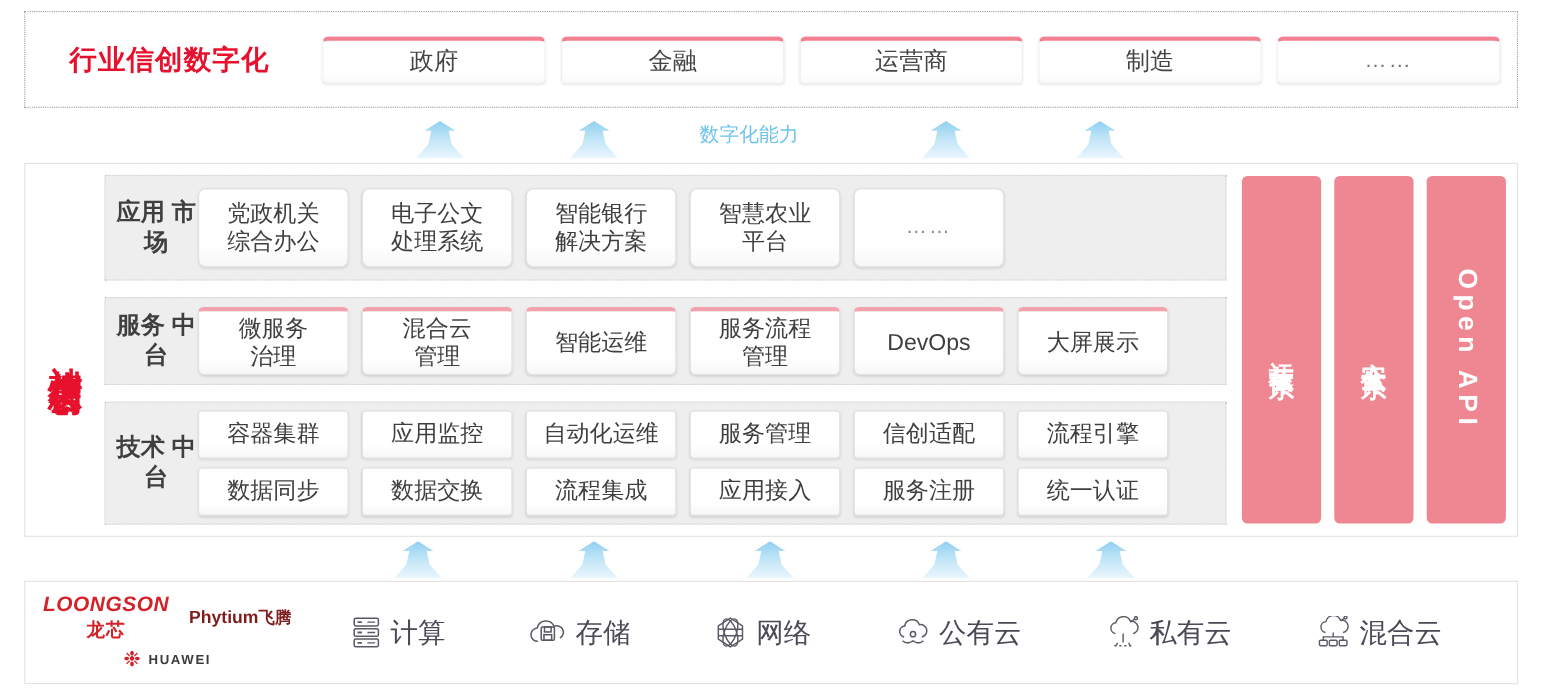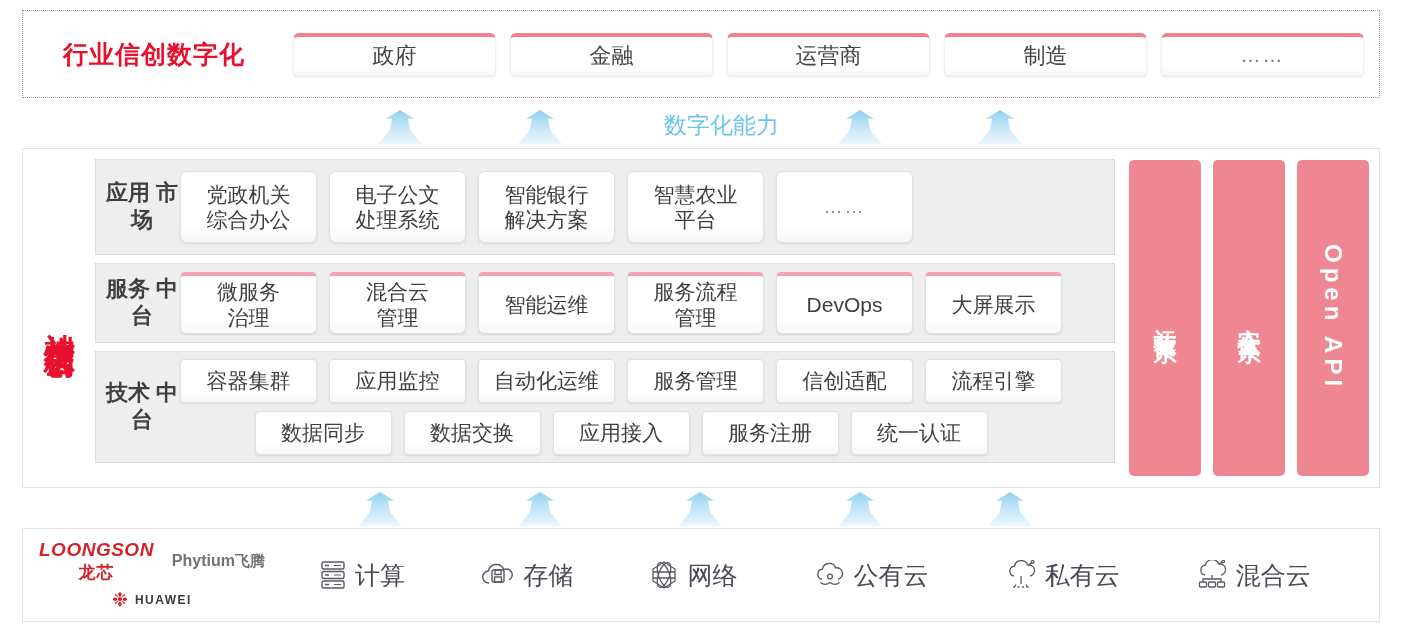--- a/index.html
+++ b/index.html
@@ -37,41 +37,41 @@
   .ind-box.dots { color: #777; letter-spacing: 2px; font-size: 20px; }
 
   
   .arrow {
     position: absolute; width: 44px; height: 34px;
     background: linear-gradient(180deg,#8fd0f0 0%,#bfe4f7 45%,#eaf6fd 100%);
     -webkit-clip-path: polygon(50% 0%, 82% 26%, 68% 26%, 74% 62%, 100% 100%, 0% 100%, 26% 62%, 32% 26%, 18% 26%);
     clip-path: polygon(50% 0%, 82% 26%, 68% 26%, 74% 62%, 100% 100%, 0% 100%, 26% 62%, 32% 26%, 18% 26%);
   }
   .cap-label {
-    position: absolute; color: #6ec4ec; font-size: 23px; font-weight: 500;
-    top: 110px; left: 636px; white-space: nowrap; margin-left: 28px;
+    position: absolute; color: #6ec4ec; font-size: 18px; font-weight: 500;
+    top: 110px; left: 636px; white-space: nowrap;
   }
 
   
   .platform {
     position: absolute; left: 22px; top: 148px;
     width: 1358px; height: 340px;
     border: 1px solid #e3e3e3; background: #ffffff;
     display: flex;
   }
   .vert-brand {
     width: 72px; display: flex; align-items: center; justify-content: center;
   }
   .vert-brand span {
     writing-mode: vertical-rl; text-orientation: upright;
     color: #e8112d; font-weight: bold; font-size: 31px; line-height: 1.16;
     letter-spacing: 3px;
   }
   .rows { flex: 1; display: flex; flex-direction: column;
-          padding: 10px 0 10px 0; gap: 8px; }
+          padding: 10px 0 10px 0; gap: 8px; justify-content: space-between; }
   .row {
     background: #eeeeee; border: 1px dotted #cfcfcf;
     display: flex; align-items: center; padding: 0 8px;
   }
   .row.r-app { height: 96px; }
   .row.r-svc { height: 80px; }
   .row.r-tec { height: 112px; }
   .row-label {
     width: 76px; flex: none; text-align: center;
     color: #3f3f3f; font-weight: bold; font-size: 22px; line-height: 1.22;
@@ -121,21 +121,21 @@
     color: #e8112d; font-weight: bold; font-size: 25px; line-height: 1.22;
     text-align: center; width: 150px; margin-left: 10px;
   }
   .logos { width: 258px; display: flex; flex-direction: column;
            align-items: center; gap: 4px; }
   .logo-row { display: flex; align-items: center; gap: 18px; }
   .lg-loongson { text-align: center; color: #d2232a; }
   .lg-loongson .en { font-size: 19px; font-weight: bold; font-style: italic;
                      letter-spacing: .5px; }
   .lg-loongson .cn { font-size: 17px; font-weight: bold; letter-spacing: 1px; }
-  .lg-phytium { color: #737373; font-size: 16px; font-weight: bold; }
+  .lg-phytium { color: #7f1d1d; font-size: 16px; font-weight: bold; }
   .lg-phytium .cn { font-size: 15px; }
   .lg-huawei { display: flex; align-items: center; gap: 7px; }
   .lg-huawei .wm { color: #d2232a; font-size: 19px; }
   .lg-huawei .tx { color: #3b3b3b; font-size: 12px; font-weight: bold;
                    letter-spacing: 1.5px; }
 
   .res-items { flex: 1; display: flex; align-items: center;
                justify-content: space-around; padding-right: 30px; }
   .res-item { display: flex; align-items: center; gap: 8px;
               color: #4a4a56; font-size: 25px; }
@@ -211,20 +211,21 @@
             <div class="cell tec">容器集群</div>
             <div class="cell tec">应用监控</div>
             <div class="cell tec">自动化运维</div>
             <div class="cell tec">服务管理</div>
             <div class="cell tec">信创适配</div>
             <div class="cell tec">流程引擎</div>
           </div>
           <div class="line">
             <div class="cell tec">数据同步</div>
             <div class="cell tec">数据交换</div>
+            <div class="cell tec">流程集成</div>
             <div class="cell tec">应用接入</div>
             <div class="cell tec">服务注册</div>
             <div class="cell tec">统一认证</div>
           </div>
         </div>
       </div>
 
     </div>
 
     <div class="sidebars">

